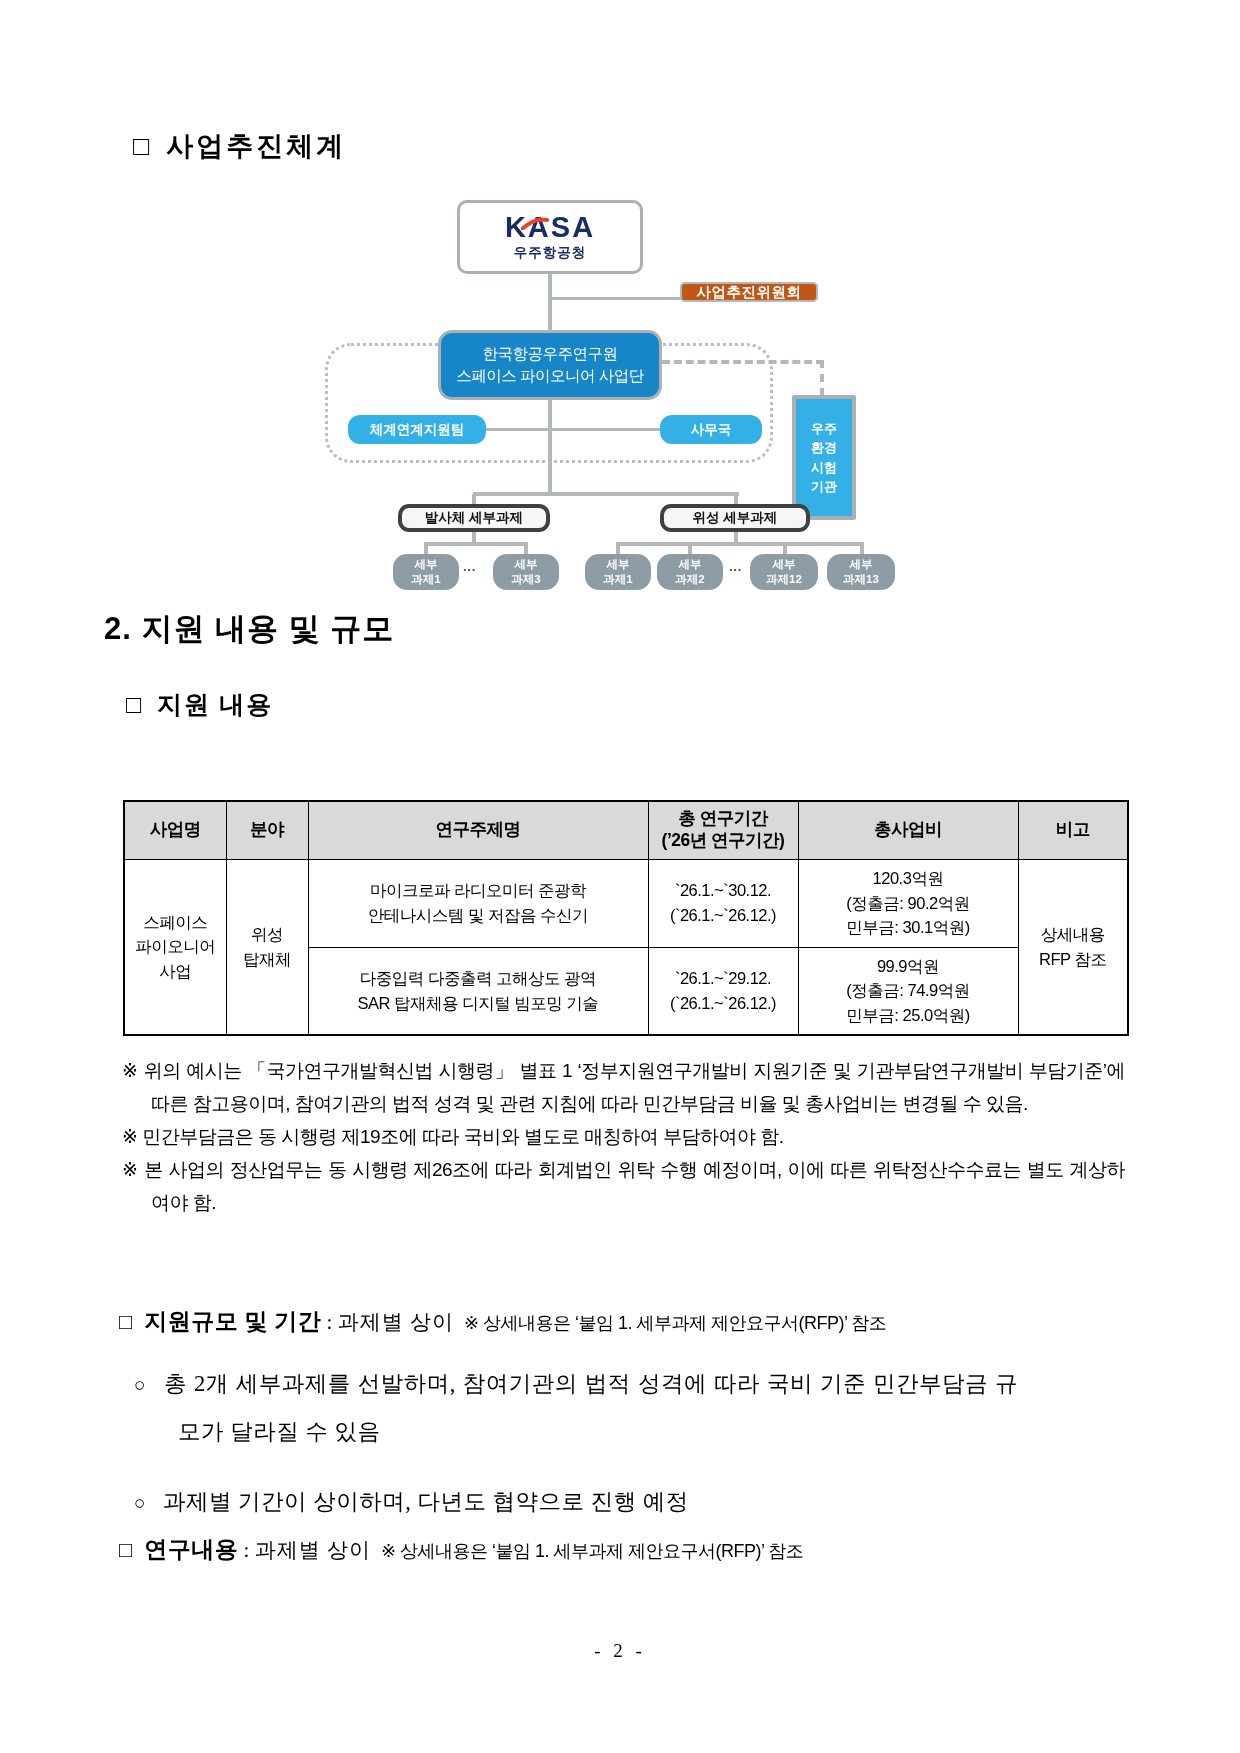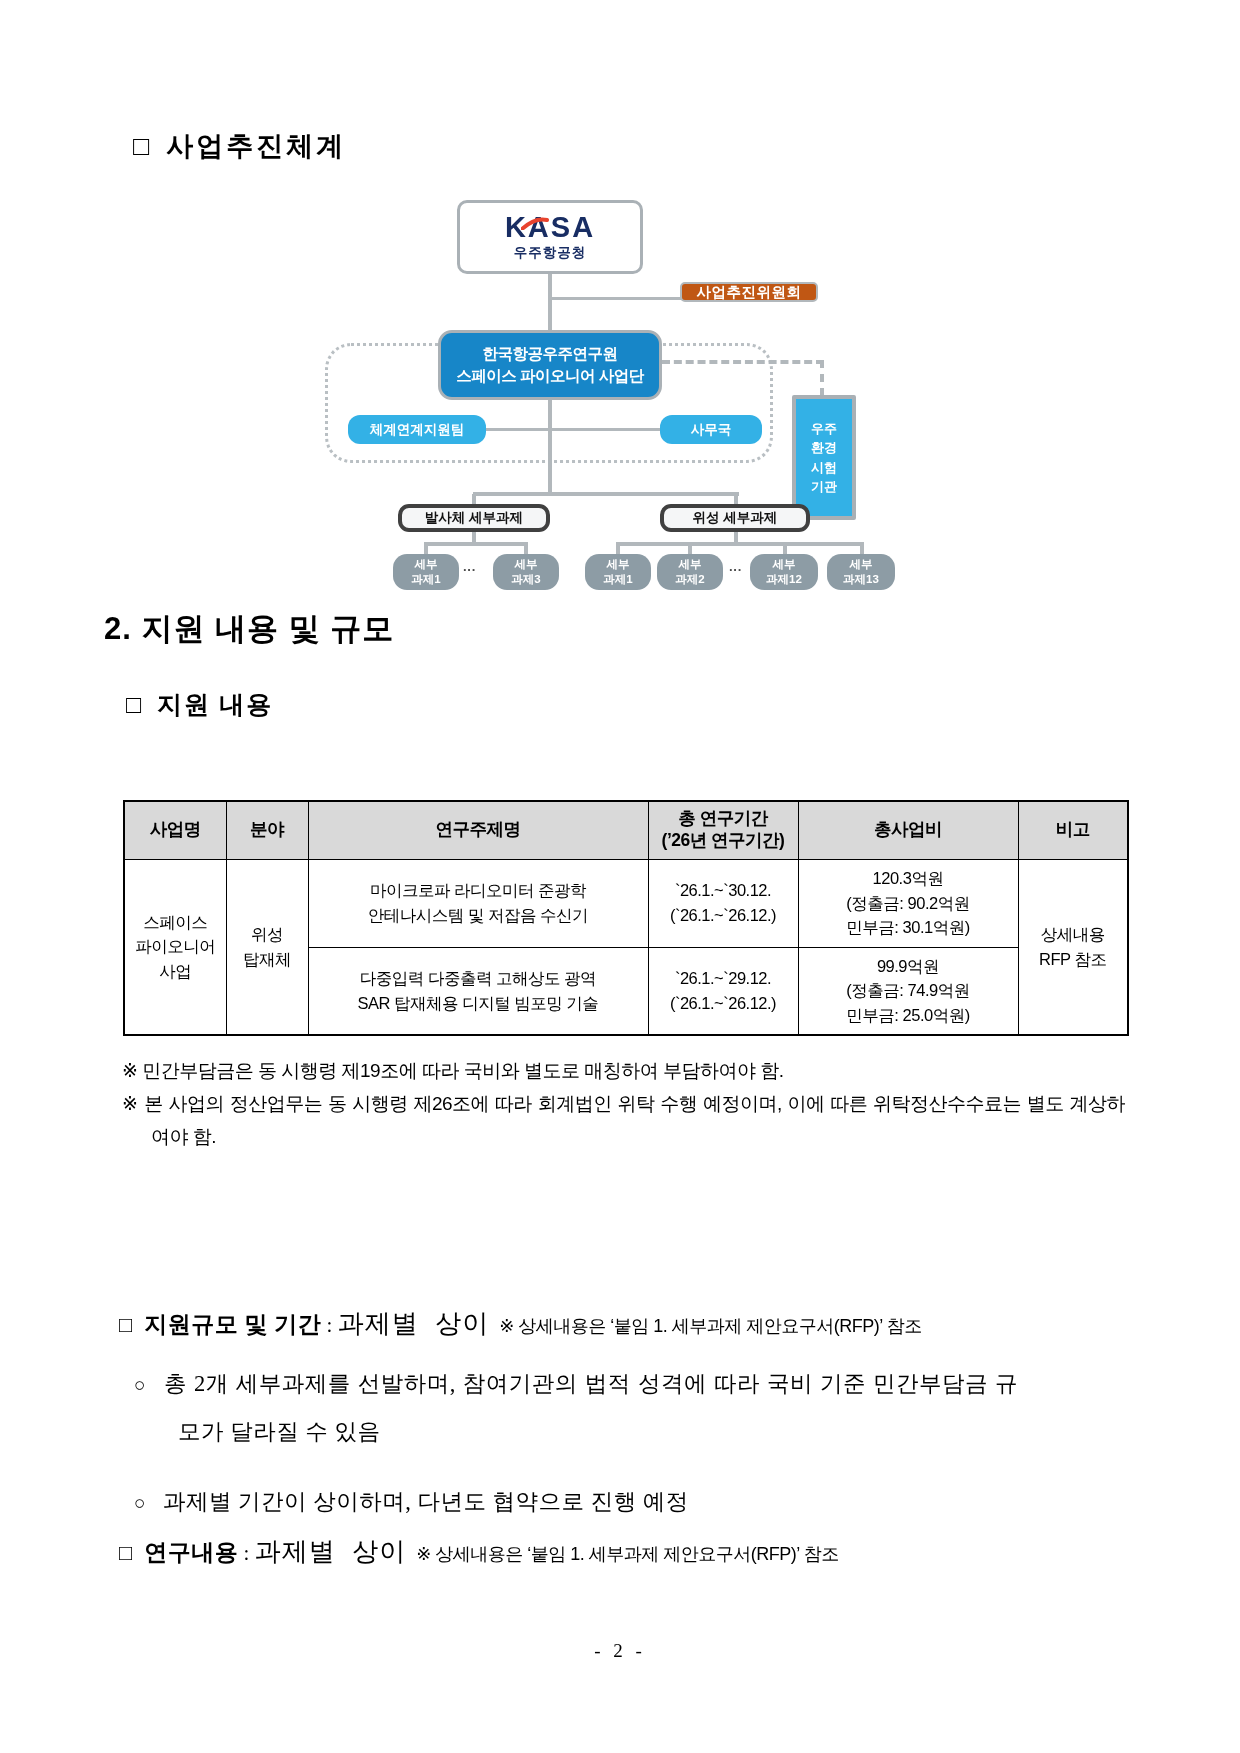--- a/index.html
+++ b/index.html
@@ -54,21 +54,21 @@
   .kasa-sub { font-size: 13.5px; font-weight: 700; color: #182d63; letter-spacing: 1px; margin-top: 2px; }
 
   .committee-box {
     left: 380px; top: 92px; width: 138px; height: 20px;
     background: #c05714; border: 2px solid #b2b8bc; border-radius: 5px;
     color: #fff; font-weight: 700; font-size: 14.5px; letter-spacing: 0.5px;
   }
   .pioneer-box {
     left: 138px; top: 140px; width: 224px; height: 70px;
     background: #1786c8; border: 3px solid #aab1b6; border-radius: 14px;
-    color: #fff; font-weight: 700; font-size: 15.5px; line-height: 1.45; letter-spacing: -0.5px;
+    color: #fff; font-weight: 400; font-size: 15.5px; line-height: 1.45; letter-spacing: -0.5px;
   }
   .team-box, .office-box {
     background: #33b1e6; border-radius: 12px;
     color: #fff; font-weight: 700; font-size: 13.5px;
   }
   .team-box { left: 48px; top: 225px; width: 138px; height: 29px; }
   .office-box { left: 360px; top: 225px; width: 102px; height: 29px; }
   .env-box {
     left: 492px; top: 205px; width: 64px; height: 125px;
     background: #33b1e6; border: 4px solid #a9b0b5; border-radius: 2px;
@@ -110,21 +110,21 @@
   
   .sub-heading {
     position: absolute; left: 119px;
     font-family: "Liberation Serif", "DejaVu Serif", serif; font-size: 22px;
   }
   .h-scale { top: 1306px; }
   .h-research { top: 1534px; }
   .sub-heading .box-glyph { margin-right: 12px; font-size: 22px; }
   .sub-title { font-weight: 700; font-size: 23px; letter-spacing: 0.5px; }
   .sub-sep { font-size: 21px; }
-  .sub-value { font-size: 26px; letter-spacing: 1px; font-family: Liberation Mono, monospace; }
+  .sub-value { font-size: 21px; letter-spacing: 1px; }
   .sub-ref { font-family: "Liberation Sans", "DejaVu Sans", sans-serif; font-size: 18px; letter-spacing: -0.5px; margin-left: 10px; }
 
   
   .bullet {
     position: absolute; left: 134px; width: 884px;
     font-family: "Liberation Serif", "DejaVu Serif", serif;
     font-size: 22.5px; line-height: 47px; text-align: justify;
     padding-left: 44px; text-indent: -44px; letter-spacing: 0.5px;
   }
   .bullet-1 { top: 1360px; }
@@ -263,20 +263,21 @@
         <td class="ml">`26.1.~`29.12.
 (`26.1.~`26.12.)</td>
         <td class="ml">99.9억원
 (정출금: 74.9억원
 민부금: 25.0억원)</td>
       </tr>
     </tbody>
   </table>
 
   <div class="notes">
+    <div class="note">※ 위의 예시는 「국가연구개발혁신법 시행령」 별표 1 ‘정부지원연구개발비 지원기준 및 기관부담연구개발비 부담기준’에 따른 참고용이며, 참여기관의 법적 성격 및 관련 지침에 따라 민간부담금 비율 및 총사업비는 변경될 수 있음.</div>
     <div class="note">※ 민간부담금은 동 시행령 제19조에 따라 국비와 별도로 매칭하여 부담하여야 함.</div>
     <div class="note">※ 본 사업의 정산업무는 동 시행령 제26조에 따라 회계법인 위탁 수행 예정이며, 이에 따른 위탁정산수수료는 별도 계상하여야 함.</div>
   </div>
 
   <div class="sub-heading h-scale">
     <span class="box-glyph">□</span><span class="sub-title">지원규모 및 기간</span><span class="sub-sep"> : </span><span class="sub-value">과제별 상이</span><span class="sub-ref">※ 상세내용은 ‘붙임 1. 세부과제 제안요구서(RFP)’ 참조</span>
   </div>
 
   <div class="bullet bullet-1">
     <span class="bullet-marker">○</span><span>총 2개 세부과제를 선발하며, 참여기관의 법적 성격에 따라 국비 기준 민간부담금 규모가 달라질 수 있음</span>

